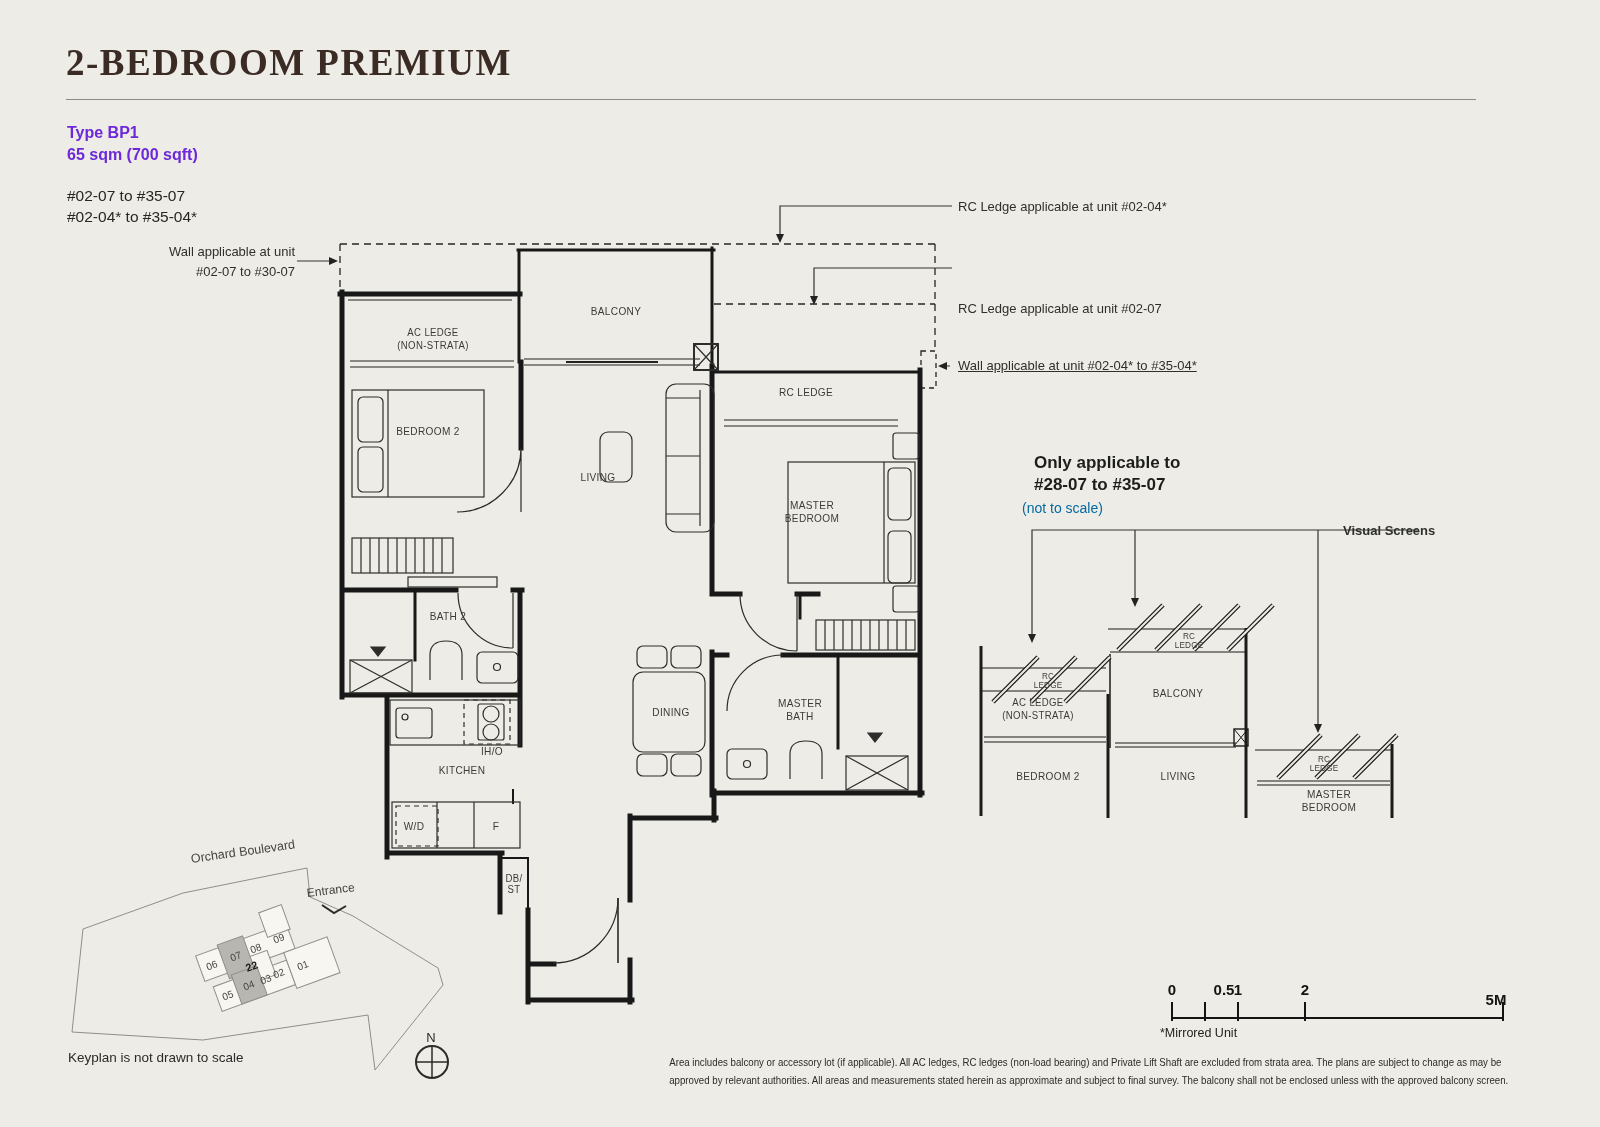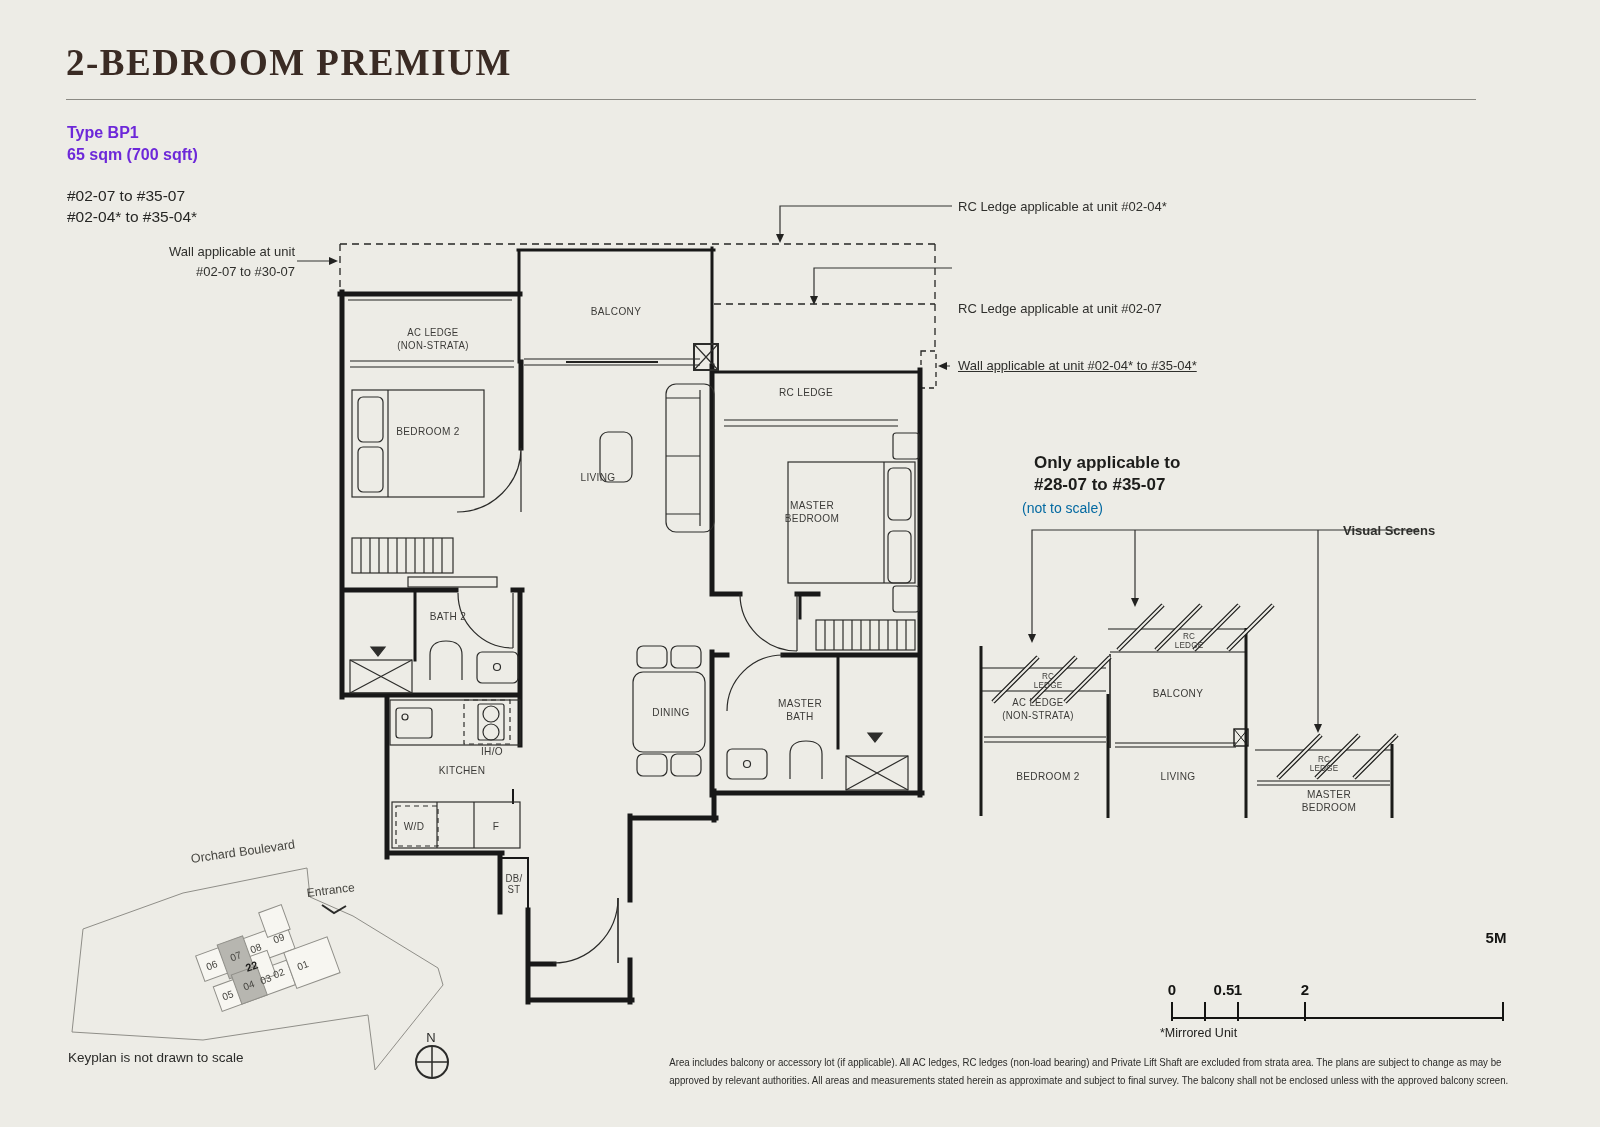--- a/index.html
+++ b/index.html
@@ -248,17 +248,17 @@
 <div class="lbl kp" style="left:249px;top:986px;font-size:10px;transform:translate(-50%,-50%) rotate(-20deg);">04</div>
 <div class="lbl kp" style="left:266px;top:980px;font-size:10px;transform:translate(-50%,-50%) rotate(-20deg);">03</div>
 <div class="lbl kp" style="left:279px;top:974px;font-size:10px;transform:translate(-50%,-50%) rotate(-20deg);">02</div>
 <div class="lbl" style="left:68px;top:1050px;font-size:13.5px;color:#2b2b29;">Keyplan is not drawn to scale</div>
 <div class="lbl" style="left:431px;top:1038px;font-size:13px;color:#2b2b29;transform:translate(-50%,-50%);">N</div>
 
 <div class="lbl tick" style="left:1172px;top:990px;transform:translate(-50%,-50%);">0</div>
 <div class="lbl tick" style="left:1205px;top:990px;transform:translate(-50%,-50%);margin-left:19px;">0.5</div>
 <div class="lbl tick" style="left:1238px;top:990px;transform:translate(-50%,-50%);">1</div>
 <div class="lbl tick" style="left:1305px;top:990px;transform:translate(-50%,-50%);">2</div>
-<div class="lbl tick" style="left:1496px;top:938px;transform:translate(-50%,-50%);text-align:right;">5M</div>
+<div class="lbl tick" style="left:1496px;top:1000px;transform:translate(-50%,-50%);text-align:right;">5M</div>
 <div class="lbl" style="left:1160px;top:1026px;font-size:12.5px;color:#222220;">*Mirrored Unit</div>
 
 <div class="lbl" style="left:614px;top:1054px;width:920px;text-align:center;font-size:11px;line-height:1.6;color:#2b2b29;white-space:pre;transform:scaleX(.88);transform-origin:center top;">Area includes balcony or accessory lot (if applicable). All AC ledges, RC ledges (non-load bearing) and Private Lift Shaft are excluded from strata area. The plans are subject to change as may be
 approved by relevant authorities. All areas and measurements stated herein as approximate and subject to final survey. The balcony shall not be enclosed unless with the approved balcony screen.</div>
 
 </body></html>

